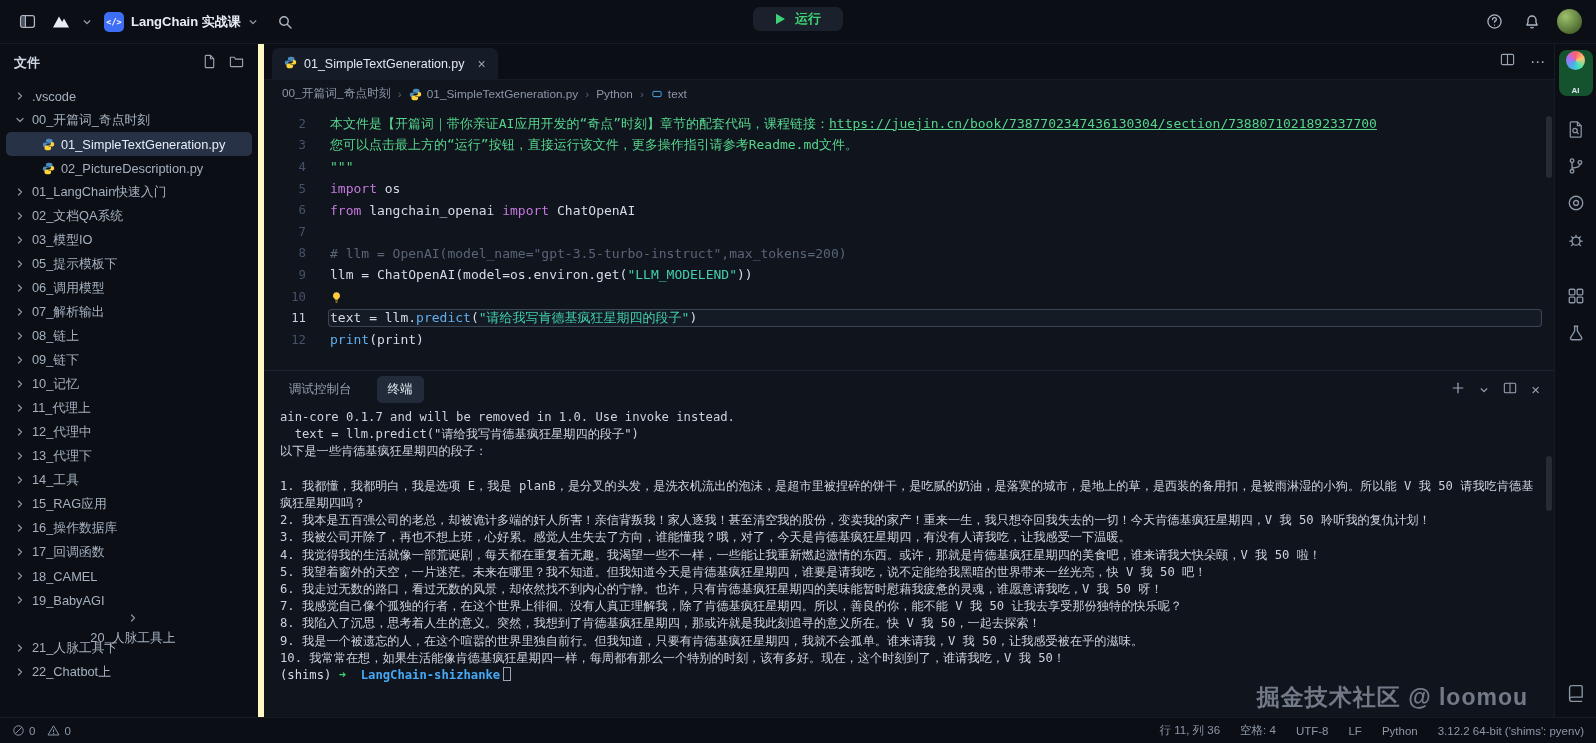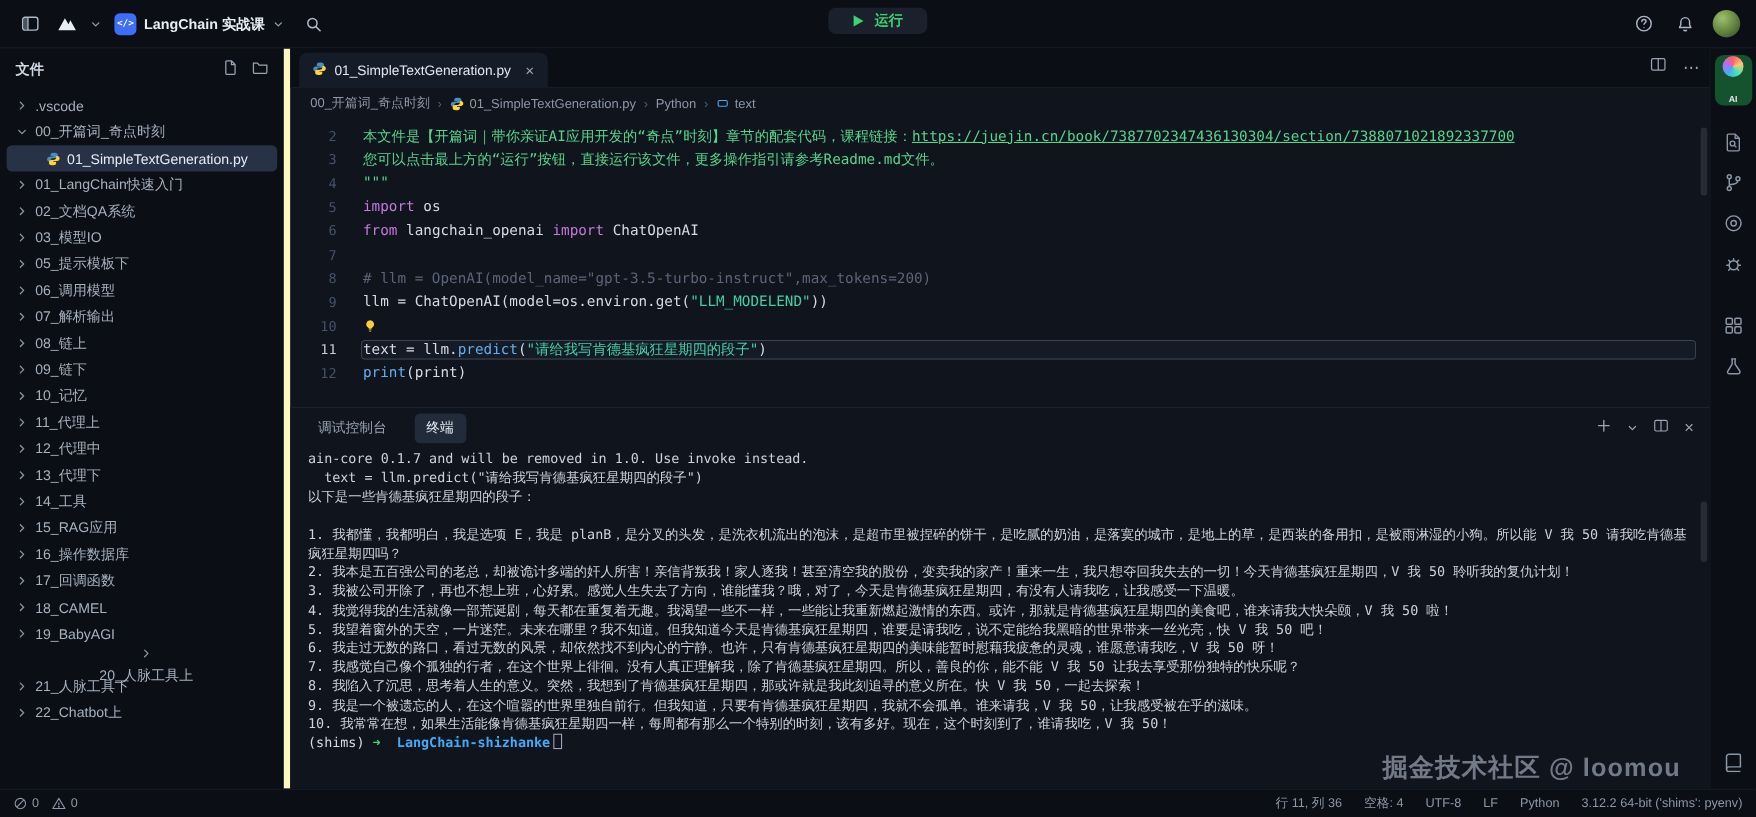--- a/index.html
+++ b/index.html
@@ -190,20 +190,29 @@
           </div>
           <div class="tree-row selected" style="padding-left: 36px;">
             <span class="ficon">
               <svg width="13" height="13" viewBox="0 0 16 16">
                 <path fill="#4b8bbe" d="M7.9 1C6 1 4.9 1.9 4.9 3.2V5h3.2v.6H3.6C2.2 5.6 1 6.6 1 8.4c0 1.8 1.1 2.8 2.5 2.8h1.3V9.6c0-1.5 1.3-2.7 2.8-2.7h3.2c1.2 0 2.1-1 2.1-2.2V3.2C12.9 1.9 11.3 1 9.6 1z"></path>
                 <path fill="#ffd43b" d="M8.1 15c1.9 0 3-.9 3-2.2V11H7.9v-.6h4.5c1.4 0 2.6-1 2.6-2.8 0-1.8-1.1-2.8-2.5-2.8h-1.3v1.6c0 1.5-1.3 2.7-2.8 2.7H5.2c-1.2 0-2.1 1-2.1 2.2v1.5C3.1 14.1 4.7 15 6.4 15z"></path>
               </svg>
             </span>
             <span class="tree-label">01_SimpleTextGeneration.py</span>
           </div>
+          <div class="tree-row" style="padding-left: 36px;">
+            <span class="ficon">
+              <svg width="13" height="13" viewBox="0 0 16 16">
+                <path fill="#4b8bbe" d="M7.9 1C6 1 4.9 1.9 4.9 3.2V5h3.2v.6H3.6C2.2 5.6 1 6.6 1 8.4c0 1.8 1.1 2.8 2.5 2.8h1.3V9.6c0-1.5 1.3-2.7 2.8-2.7h3.2c1.2 0 2.1-1 2.1-2.2V3.2C12.9 1.9 11.3 1 9.6 1z"></path>
+                <path fill="#ffd43b" d="M8.1 15c1.9 0 3-.9 3-2.2V11H7.9v-.6h4.5c1.4 0 2.6-1 2.6-2.8 0-1.8-1.1-2.8-2.5-2.8h-1.3v1.6c0 1.5-1.3 2.7-2.8 2.7H5.2c-1.2 0-2.1 1-2.1 2.2v1.5C3.1 14.1 4.7 15 6.4 15z"></path>
+              </svg>
+            </span>
+            <span class="tree-label">02_PictureDescription.py</span>
+          </div>
           <div class="tree-row" style="padding-left: 8px;">
             <span class="chev">
               <svg width="12" height="12" viewBox="0 0 16 16" fill="none" stroke="currentColor" stroke-width="1.6" stroke-linecap="round" stroke-linejoin="round">
                 <path d="M6 4l4 4-4 4"></path>
               </svg>
             </span>
             <span class="tree-label">01_LangChain快速入门</span>
           </div>
           <div class="tree-row" style="padding-left: 8px;">
             <span class="chev">

